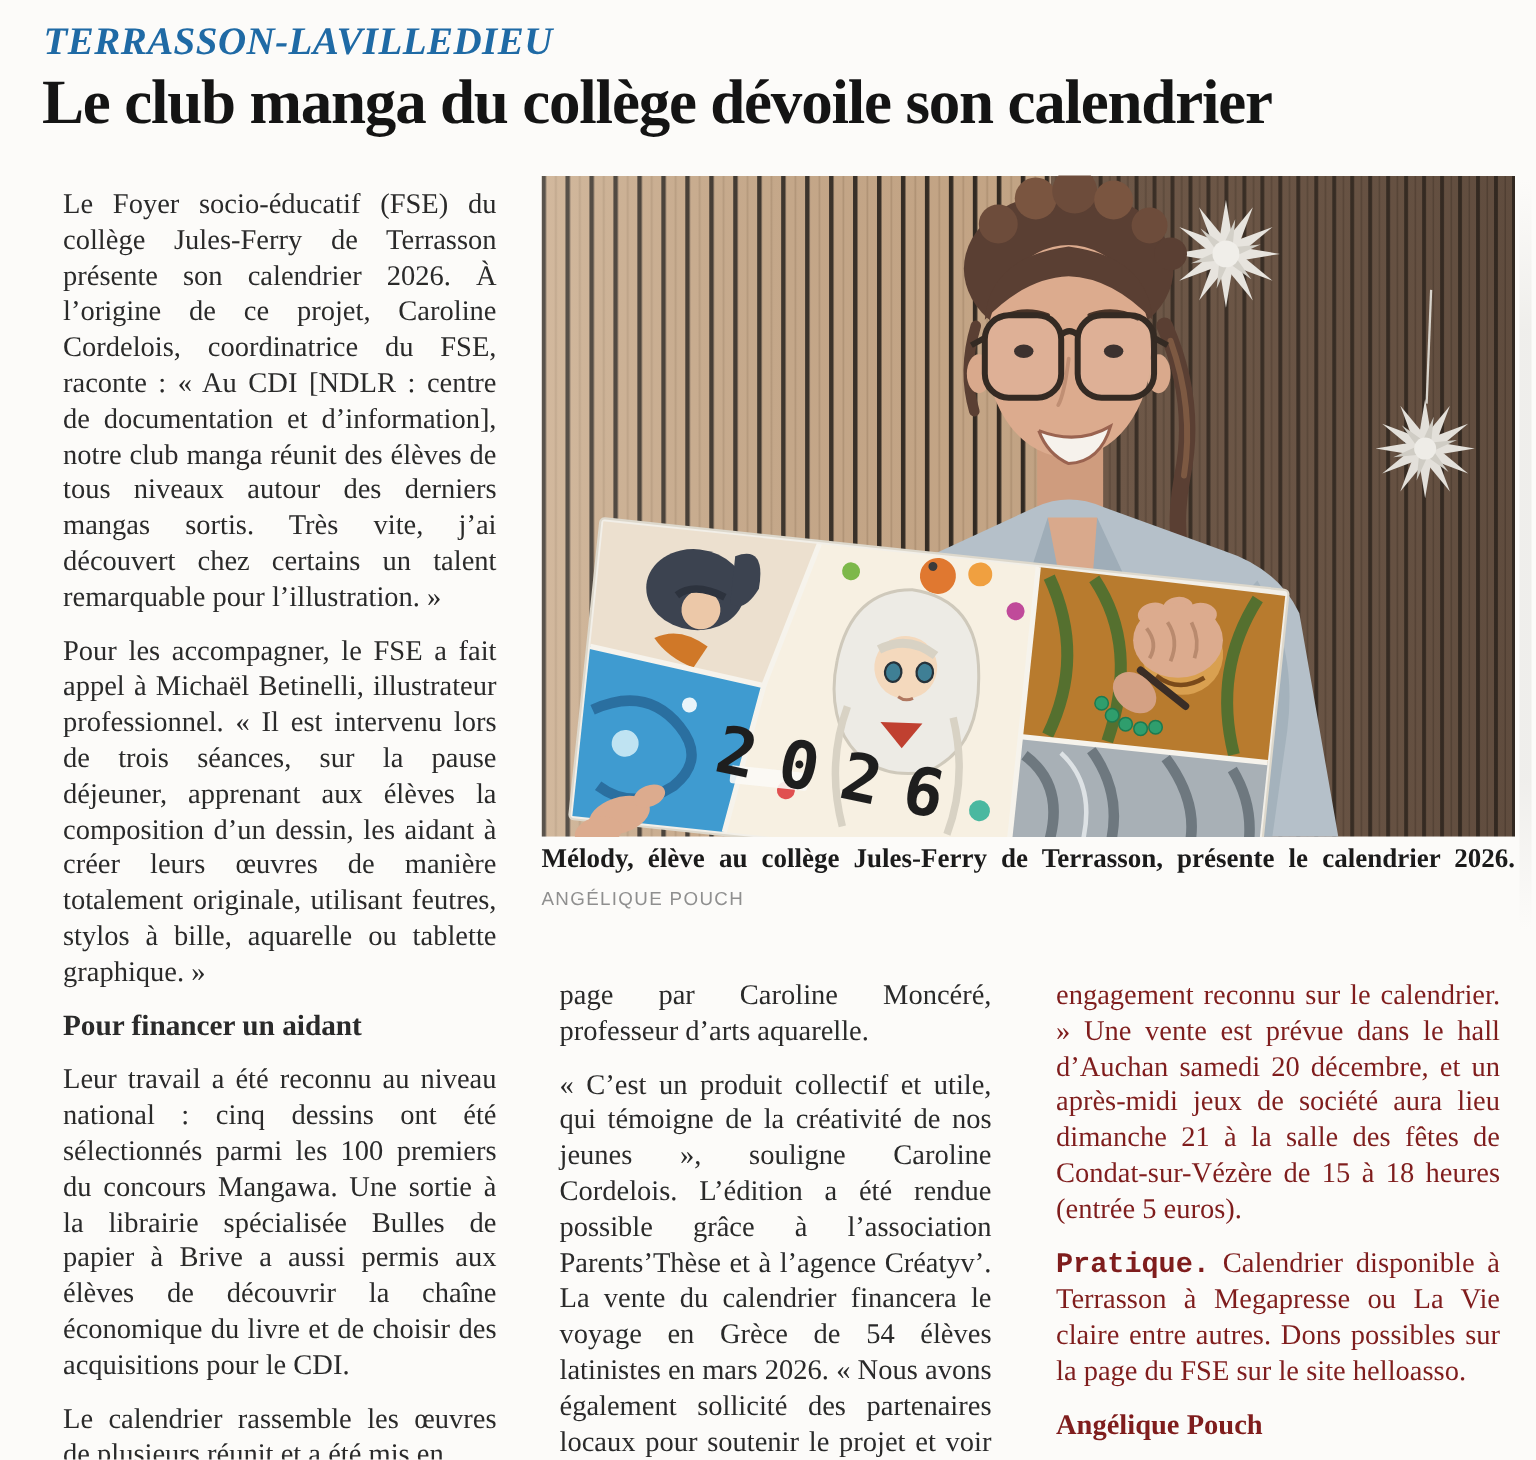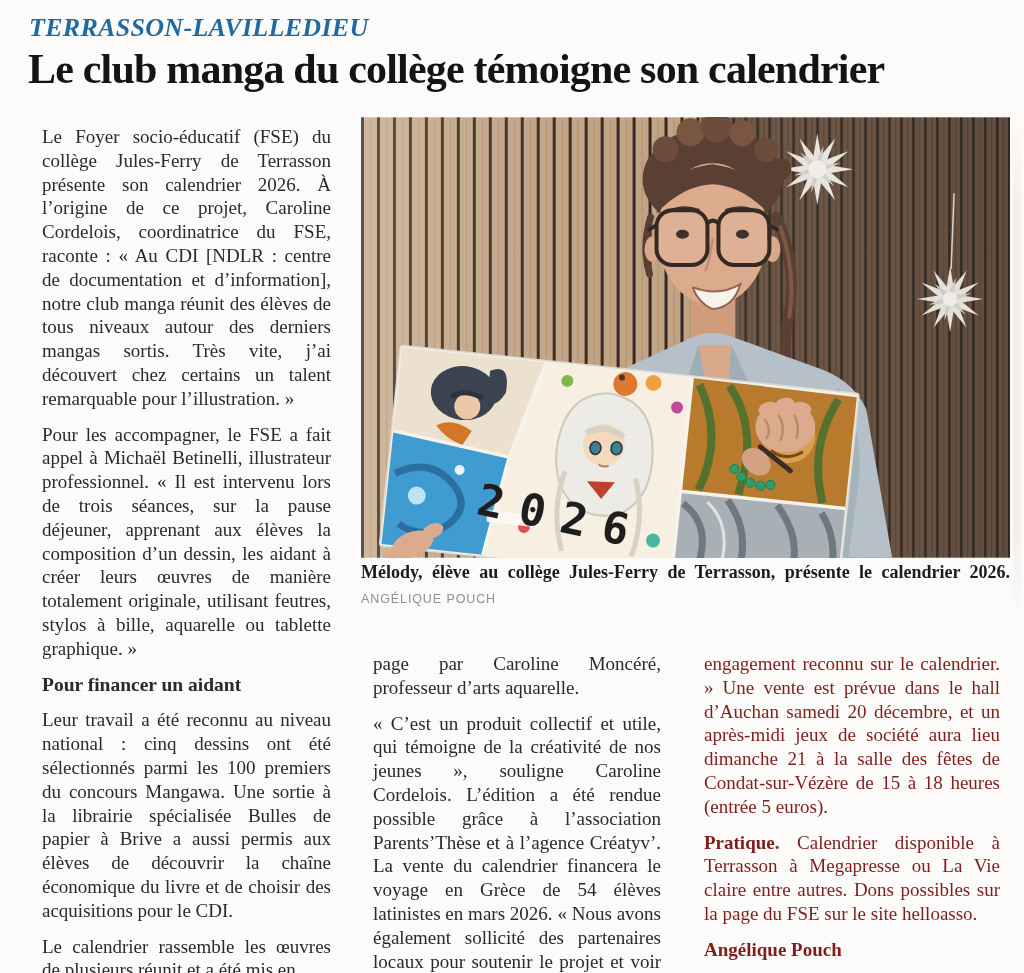--- a/index.html
+++ b/index.html
@@ -22,21 +22,21 @@
     letter-spacing:-.8px;
   }
 
   .textcol{position:absolute;font-size:19px;line-height:23.8px;text-align:justify;}
   .textcol p{margin:12px;hyphens:auto;-webkit-hyphens:auto;}
   .col1{left:30px;top:113px;width:313px;}
   .col2{left:361px;top:640px;width:312px;}
   .col3{left:692px;top:640px;width:320px;}
   .subhead{margin:17px 0 0 0;font-size:19.5px;font-weight:700;text-align:left;}
   .byline{font-weight:700;text-align:left;}
-  .bold{font-weight:700;}
+  .bold{font-weight:700;font-family:Liberation Mono, monospace;}
 
   .photo-fig{position:absolute;left:361px;top:117px;width:649px;height:441px;margin:0;}
   .photo-fig svg{display:block;}
   .caption{
     position:absolute;left:361px;top:561px;width:649px;
     font-size:18px;font-weight:700;line-height:1.25;
     text-align:justify;text-align-last:justify;
   }
   .credit{
     position:absolute;left:361px;top:592px;
@@ -49,21 +49,21 @@
     opacity:.75;
   }
 </style>
 </head>
 <body>
 
 <div class="page">
 
   <div class="kicker" style="color:#1f6aa5">TERRASSON-LAVILLEDIEU</div>
 
-  <h1 class="headline" style="color:#141414">Le club manga du collège témoigne son calendrier</h1>
+  <h1 class="headline" style="color:#141414">Le club manga du collège dévoile son calendrier</h1>
 
   <div class="textcol col1" style="color:#2a2a2a">
     <p>Le Foyer socio-éducatif (FSE) du collège Jules-Ferry de Terrasson présente son calendrier 2026. À l’origine de ce projet, Caroline Cordelois, coordinatrice du FSE, raconte : « Au CDI [NDLR : centre de documentation et d’information], notre club manga réunit des élèves de tous niveaux autour des derniers mangas sortis. Très vite, j’ai découvert chez certains un talent remarquable pour l’illustration. »</p>
     <p>Pour les accompagner, le FSE a fait appel à Michaël Betinelli, illustrateur professionnel. « Il est intervenu lors de trois séances, sur la pause déjeuner, apprenant aux élèves la composition d’un dessin, les aidant à créer leurs œuvres de manière totalement originale, utilisant feutres, stylos à bille, aquarelle ou tablette graphique. »</p>
     <p class="subhead">Pour financer un aidant</p>
     <p>Leur travail a été reconnu au niveau national : cinq dessins ont été sélectionnés parmi les 100 premiers du concours Mangawa. Une sortie à la librairie spécialisée Bulles de papier à Brive a aussi permis aux élèves de découvrir la chaîne économique du livre et de choisir des acquisitions pour le CDI.</p>
     <p>Le calendrier rassemble les œuvres de plusieurs réunit et a été mis en</p>
   </div>
 
   <figure class="photo-fig">

